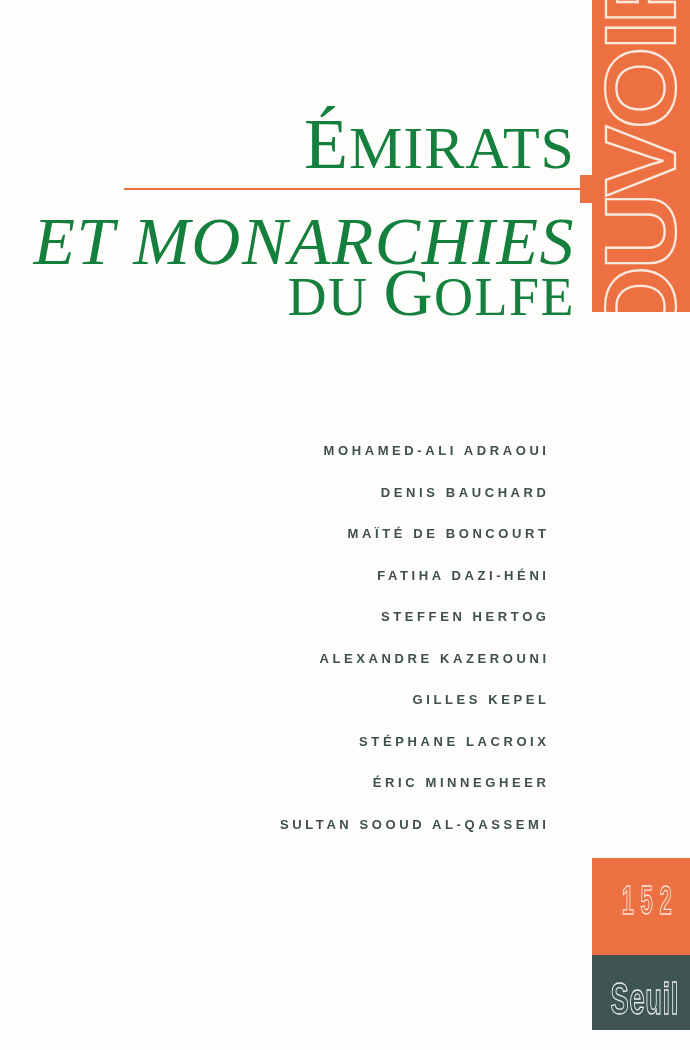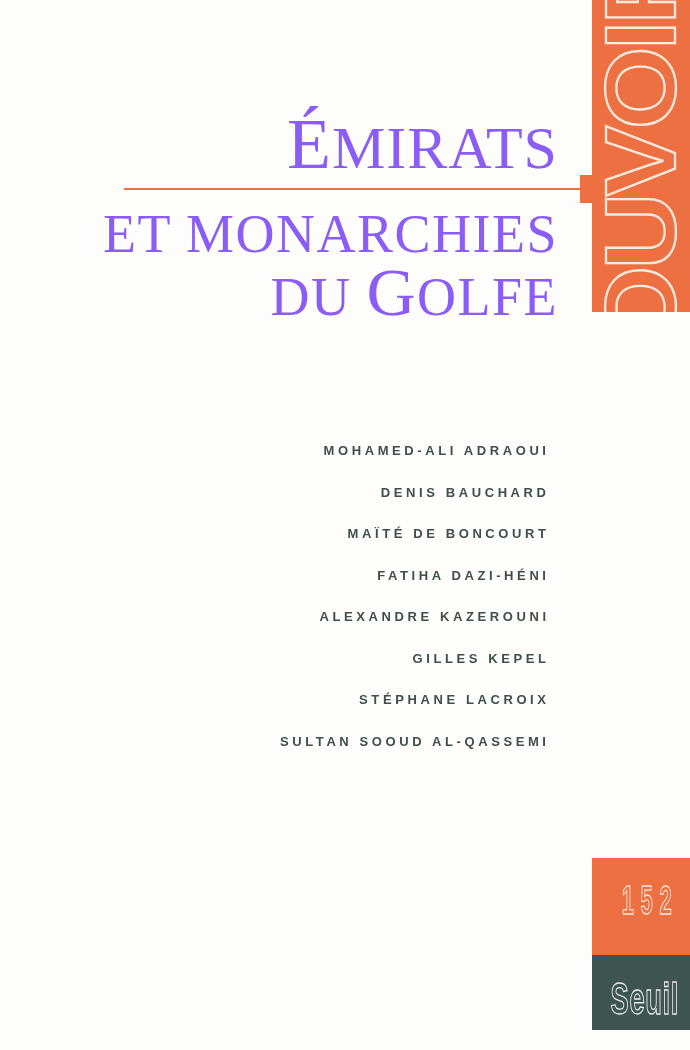--- a/index.html
+++ b/index.html
@@ -35,27 +35,27 @@
   }
 
   
   .rule {
     position: absolute; left: 124px; top: 188px; width: 468px; height: 2px;
     background: #ec7041;
   }
 
   
   .title-line {
-    position: absolute; right: 132px; color: #8b5cf6;
+    position: absolute; right: 115px; color: #15803d;
     white-space: nowrap; line-height: 1;
     font-family: "Liberation Serif", serif;
   }
   .t1 { top: 108px; font-size: 60px; letter-spacing: 1px; }
   .t1 .cap { font-size: 72px; }
-  .t2 { top: 207px; font-size: 54px; letter-spacing: 1.5px; }
+  .t2 { top: 207px; font-size: 68px; letter-spacing: 1.5px; font-style: italic; }
   .t3 { top: 258px; font-size: 54px; letter-spacing: 1.5px; }
   .t3 .cap { font-size: 68px; }
 
   
   .authors {
     position: absolute; right: 128px; top: 424px;
     text-align: right; list-style: none; margin: 16px; padding: 0;
   }
   .author {
     height: 41.5px; line-height: 22px;
@@ -107,23 +107,25 @@
 
   <div class="title-line t2">ET MONARCHIES</div>
 
   <div class="title-line t3"><span>DU </span><span class="cap">G</span><span>OLFE</span></div>
 
   <ul class="authors">
     <li class="author">Mohamed-Ali Adraoui</li>
     <li class="author">Denis Bauchard</li>
     <li class="author">Maïté de Boncourt</li>
     <li class="author">Fatiha Dazi-Héni</li>
+    <li class="author">Steffen Hertog</li>
     <li class="author">Alexandre Kazerouni</li>
     <li class="author">Gilles Kepel</li>
     <li class="author">Stéphane Lacroix</li>
+    <li class="author">Éric Minnegheer</li>
     <li class="author">Sultan Sooud al-Qassemi</li>
   </ul>
 
   <div class="issue-block">
     <div class="issue-number">152</div>
   </div>
 
   <div class="publisher-block">
     <div class="publisher-name">Seuil</div>
   </div>

